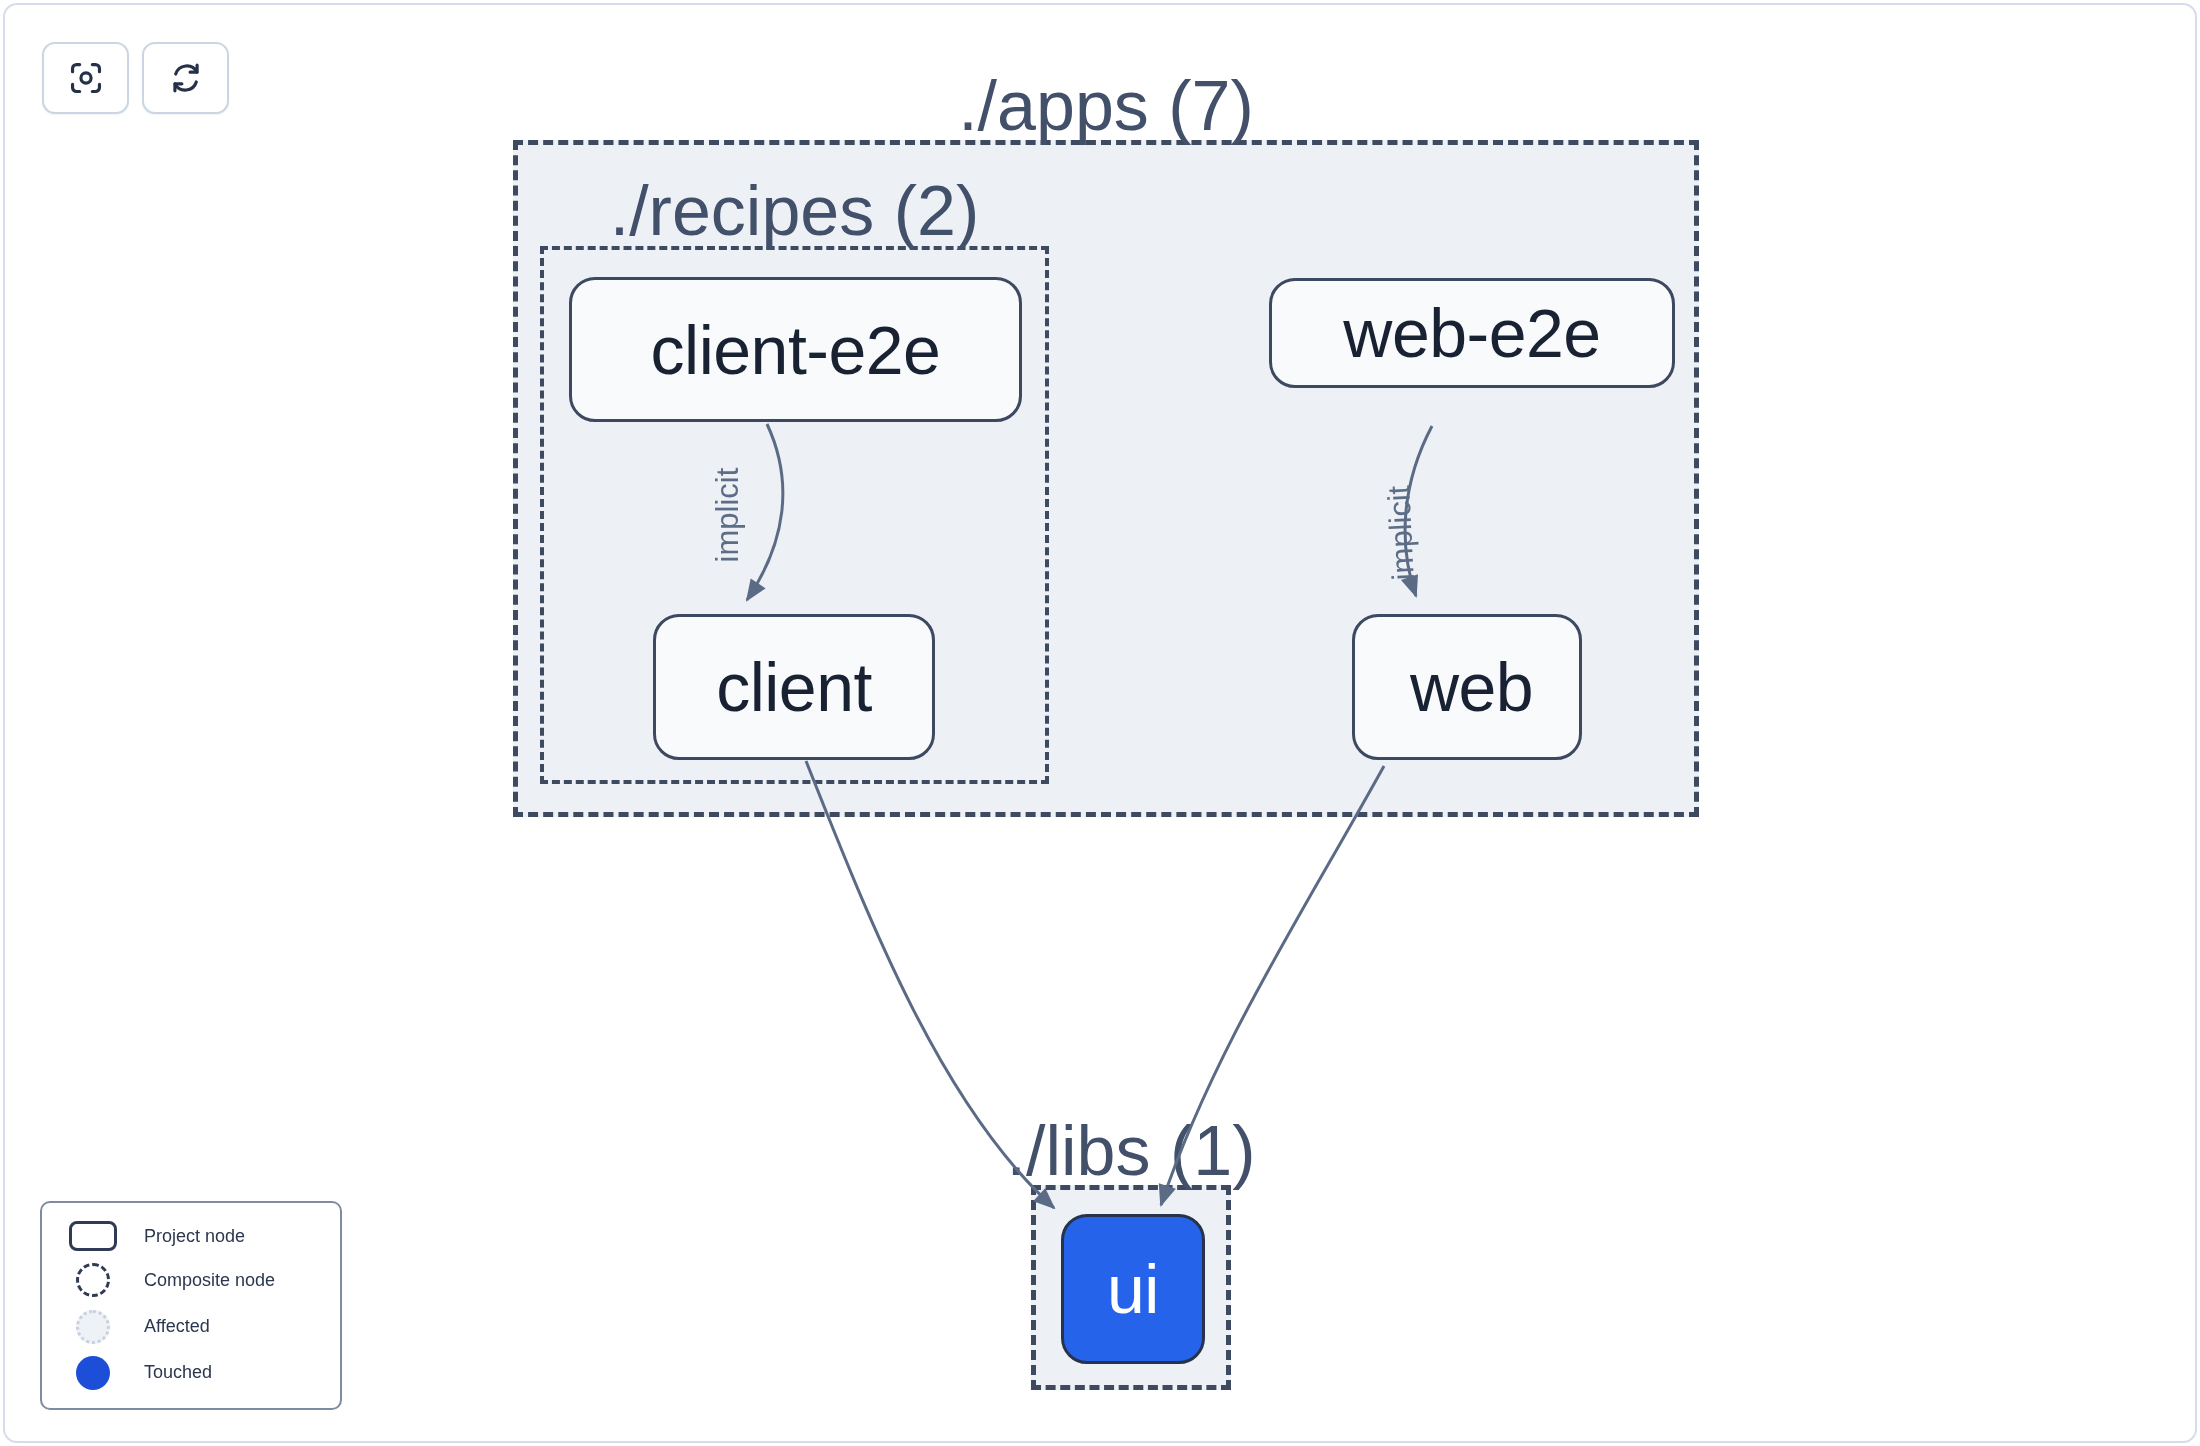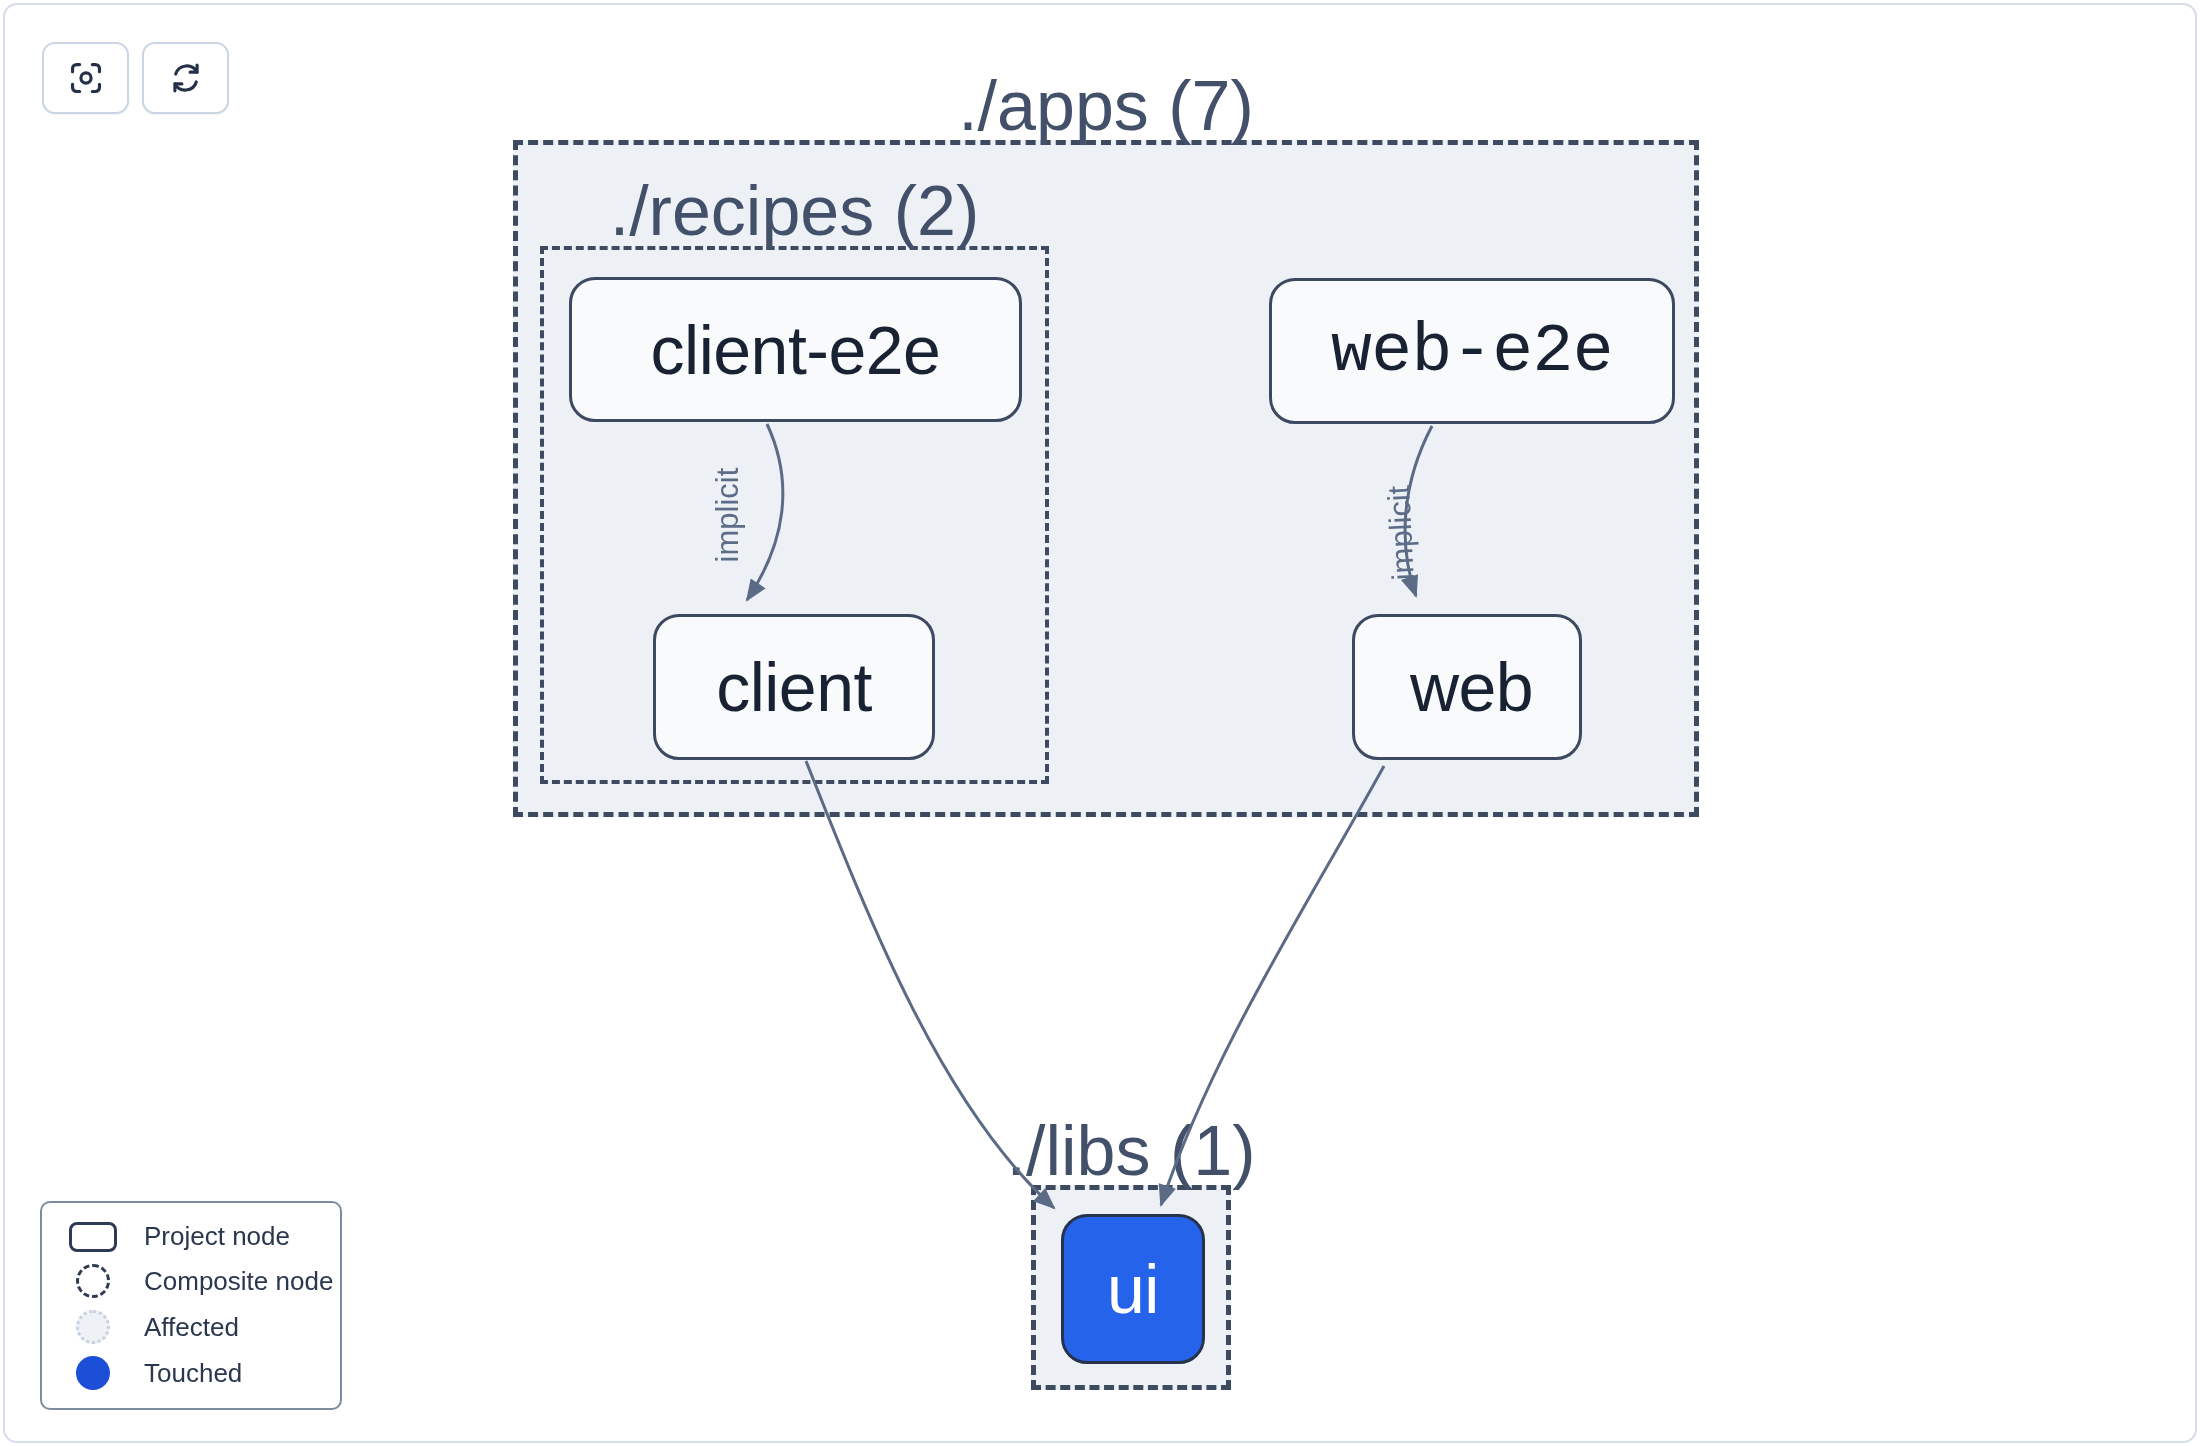--- a/index.html
+++ b/index.html
@@ -30,21 +30,21 @@
   .edges{position:absolute;inset:0;z-index:2;pointer-events:none;}
   .edge{stroke:var(--edge,#5b6b86);stroke-width:3;fill:none;}
   .arrowhead{fill:var(--edge,#5b6b86);}
   .edge-label{fill:#5d6d87;font-size:31px;font-family:"Liberation Sans",sans-serif;}
   
   .legend{position:absolute;left:35px;top:1196px;width:302px;height:209px;background:#fff;
     border:2px solid #7e8ca2;border-radius:10px;box-sizing:border-box;z-index:5;
     display:flex;flex-direction:column;justify-content:space-evenly;padding:6px 0;}
   .legend-row{display:flex;align-items:center;}
   .legend-icon-cell{width:102px;display:flex;align-items:center;justify-content:center;flex:0 0 102px;}
-  .legend-row .label{font-size:26px;color:#2b374e;}
+  .legend-row .label{font-size:18px;color:#2b374e;}
   .ic-project{width:48px;height:30px;border:3px solid #2f3b55;border-radius:8px;background:#fff;box-sizing:border-box;}
   .ic-composite{width:34px;height:34px;border:3px dashed #2f3b55;border-radius:50%;background:#fff;box-sizing:border-box;}
   .ic-affected{width:34px;height:34px;border:3px dotted #c7d0dd;border-radius:50%;background:#eef1f6;box-sizing:border-box;}
   .ic-touched{width:34px;height:34px;border-radius:50%;background:var(--touched-dot,#1d4ed8);}
 </style>
 </head>
 <body>
 
 <div class="canvas">
 
@@ -88,21 +88,21 @@
     <path class="edge" d="M 1427 421 C 1398 476 1392 536 1411 591" marker-end="url(#arrow)"></path>
     <path class="edge" d="M 801 756 C 868 925 938 1102 1049 1203" marker-end="url(#arrow)"></path>
     <path class="edge" d="M 1379 761 C 1299 906 1207 1047 1156 1200" marker-end="url(#arrow)"></path>
     <text class="edge-label" x="722" y="510" text-anchor="middle" dominant-baseline="central" transform="rotate(-90 722 510)">implicit</text>
     <text class="edge-label" x="1396" y="528" text-anchor="middle" dominant-baseline="central" transform="rotate(-93 1396 528)">implicit</text>
   </svg>
 
   <div class="node" style="left:564px;top:272px;width:453px;height:145px;">
     <span>client-e2e</span>
   </div>
-  <div class="node" style="left:1264px;top:273px;width:406px;height:146px;font-family:Liberation Mono, monospace;">
+  <div class="node" style="left:1264px;top:273px;width:406px;height:110px;">
     <span>web-e2e</span>
   </div>
   <div class="node" style="left:648px;top:609px;width:282px;height:146px;">
     <span>client</span>
   </div>
   <div class="node" style="left:1347px;top:609px;width:230px;height:146px;padding-left:9px;">
     <span>web</span>
   </div>
   <div class="node node--touched" style="left:1056px;top:1209px;width:144px;height:150px;">
     <span>ui</span>

